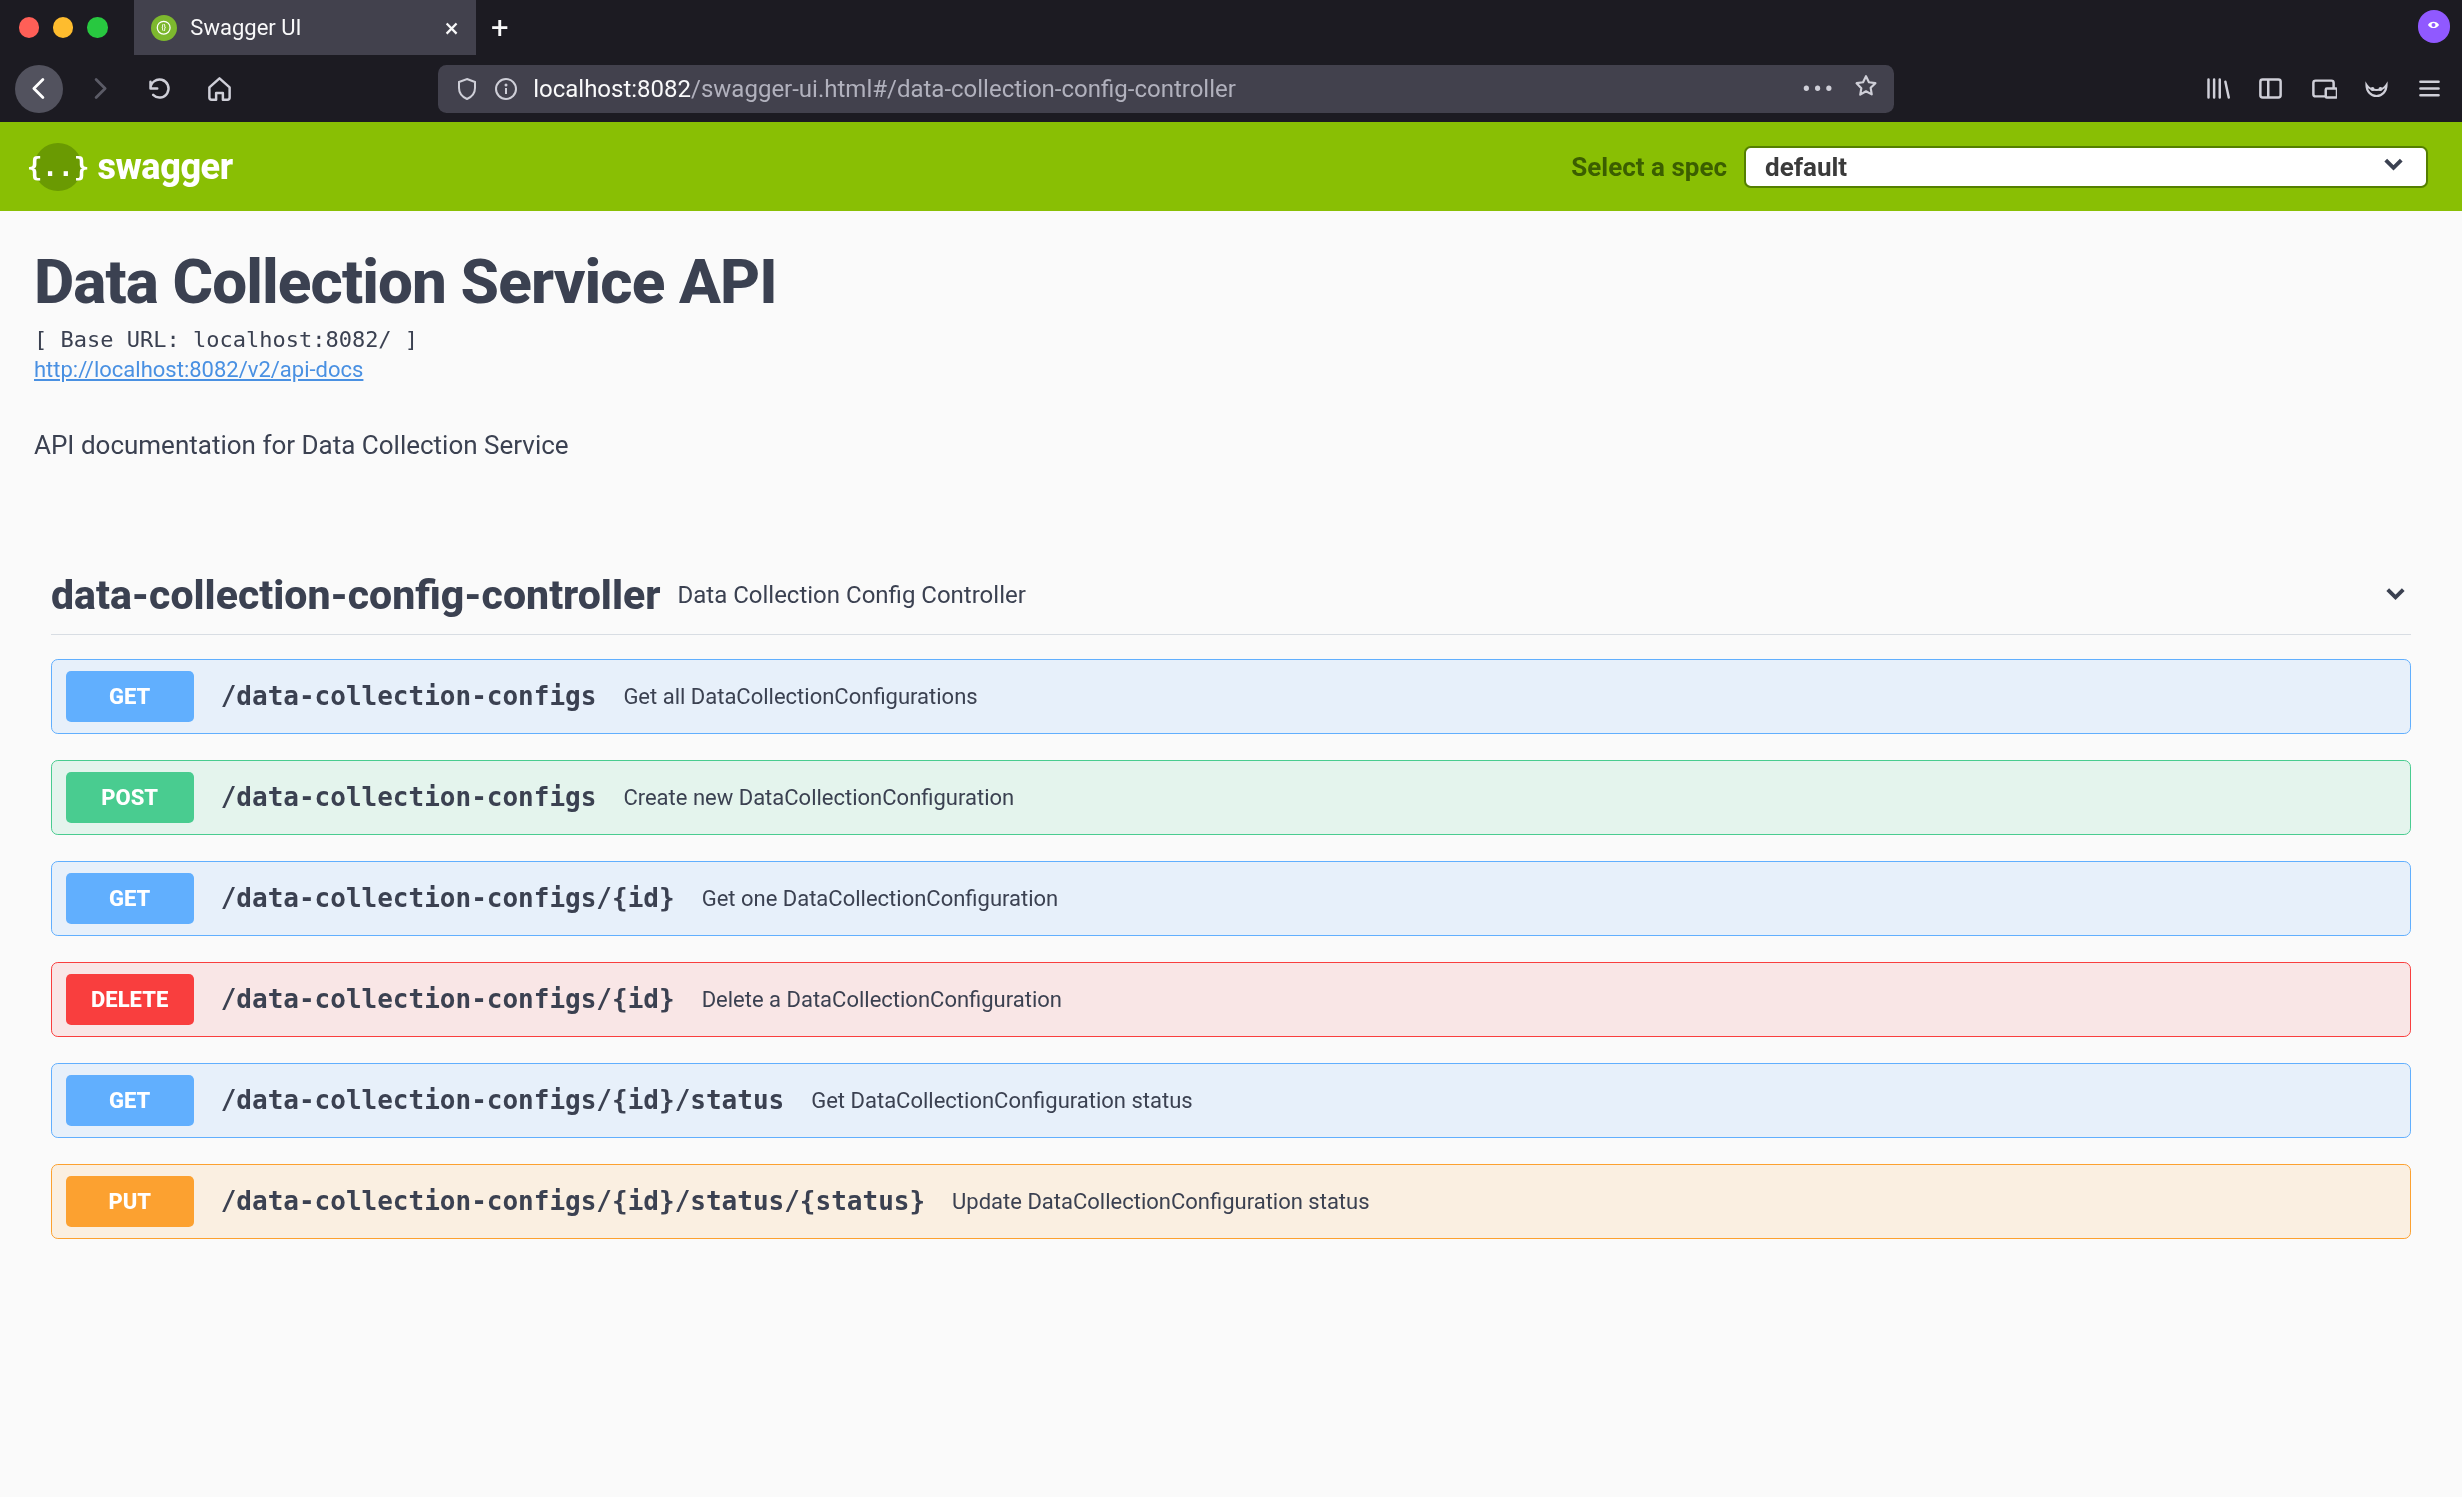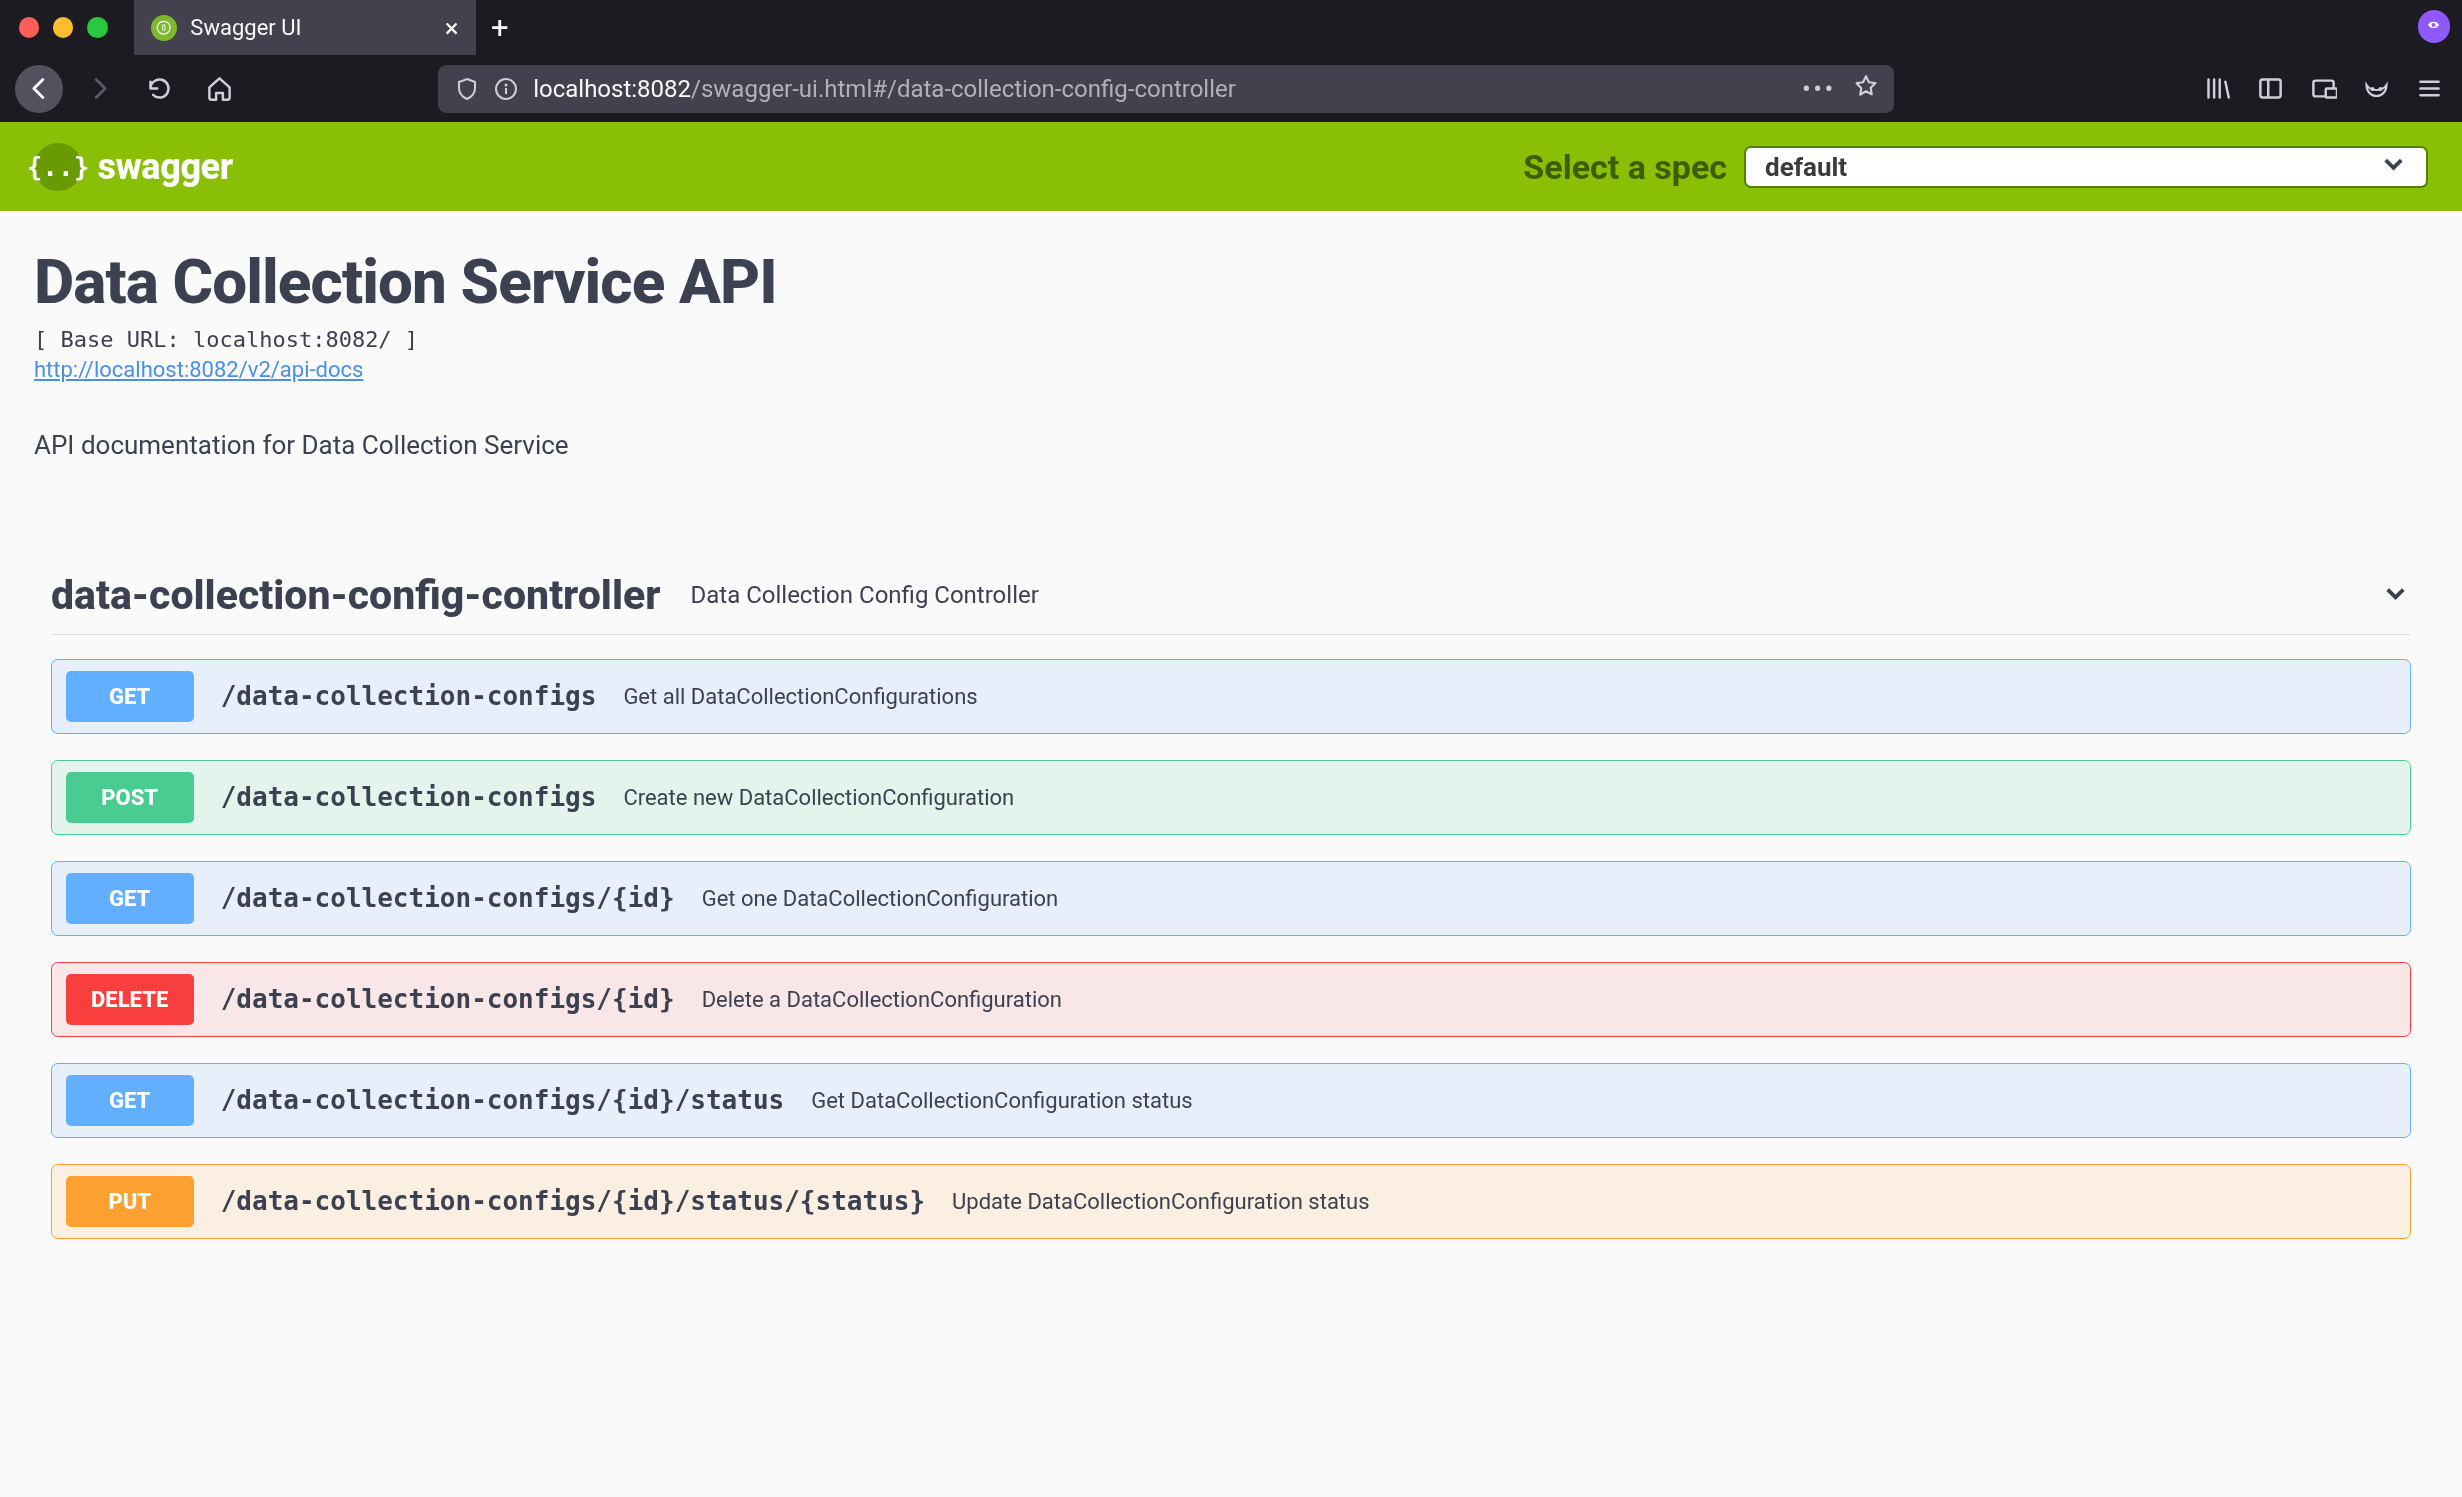--- a/index.html
+++ b/index.html
@@ -33,33 +33,33 @@
 .urlbar .right-icns { margin-left: auto; display:flex; gap: 17px; align-items:center; color:#cfcfd8; }
 .toolbar-right { margin-left: auto; display:flex; gap: 19px; align-items:center; color:#cfcfd8; }
 .toolbar-right .tb-icn { width: 34px; height: 34px; display:flex; align-items:center; justify-content:center; }
 
 
 .topbar { background: #89bf04; height: 89px; display:flex; align-items:center; padding: 0 34px; }
 .topbar .brand { display:flex; align-items:center; gap: 15.4px; }
 .topbar .brand-icn { width: 48px; height: 48px; border-radius: 50%; background: #6a9a02; display:flex; align-items:center; justify-content:center; color:#fff; font-family: monospace; font-size: 26px; font-weight: 800; }
 .topbar .brand-text { color:#fff; font-weight:800; font-size:36px; letter-spacing: -0.4px; }
 .topbar .spec-area { margin-left:auto; display:flex; align-items:center; gap: 17px; }
-.topbar .spec-label { color:#3b5e00; font-size: 34px; font-weight: 700; }
+.topbar .spec-label { color:#3b5e00; font-size: 26px; font-weight: 700; }
 .topbar .spec-select { width: 684px; height: 42px; border: 2.6px solid #547f00; border-radius: 6.8px; background:#fff; padding: 0 43px 0 19px; font-size: 26px; font-weight: 700; color:#3b3b3b; position:relative; display:flex; align-items:center; }
 .topbar .spec-select .sel-caret { position:absolute; right: 17px; top: 50%; transform: translateY(-50%); }
 
 
 .content { padding: 34px 34px 51px 34px; background:#fafafa; }
 .api-title { font-size: 62px; font-weight: 800; color: #3b4151; letter-spacing: -0.9px; }
 .base-url-line { font-family: Menlo, Consolas, monospace; font-size: 22px; color:#3b4151; margin-top: 8.5px; }
 .docs-link { font-size: 22px; color:#4990e2; text-decoration: underline; margin-top: 5.1px; display:inline-block; }
 .api-desc { font-size: 26px; color:#3b4151; margin-top: 48px; }
 
 .tag-section { margin-top: 111px; padding: 0 17px; }
-.tag-header { display:flex; align-items:center; gap: 30px; border-bottom: 1.7px solid #d8dde3; padding-bottom: 15.4px; cursor:pointer;text-align:right; }
+.tag-header { display:flex; align-items:center; gap: 17px; border-bottom: 1.7px solid #d8dde3; padding-bottom: 15.4px; cursor:pointer;text-align:right; }
 .tag-name { font-size: 41px; font-weight: 800; color:#3b4151; }
 .tag-desc { font-size: 24px; color:#3b4151; }
 .tag-caret { margin-left:auto; }
 
 .ops { margin-top: 24px; display:flex; flex-direction:column; gap: 26px; }
 .op { border-radius: 6.8px; border: 1.7px solid; display:flex; align-items:center; height: 75px; padding: 0 13.7px; gap: 27px; cursor:pointer; }
 .op .method { width: 128px; height: 51px; border-radius: 5.1px; color:#fff; font-weight:800; font-size: 22px; display:flex; align-items:center; justify-content:center; flex:none; }
 .op .path { font-family: Menlo, Consolas, monospace; font-size: 26px; font-weight: 700; color:#3b4151; }
 .op .summary { font-size: 22px; color:#3b4151; }
 

